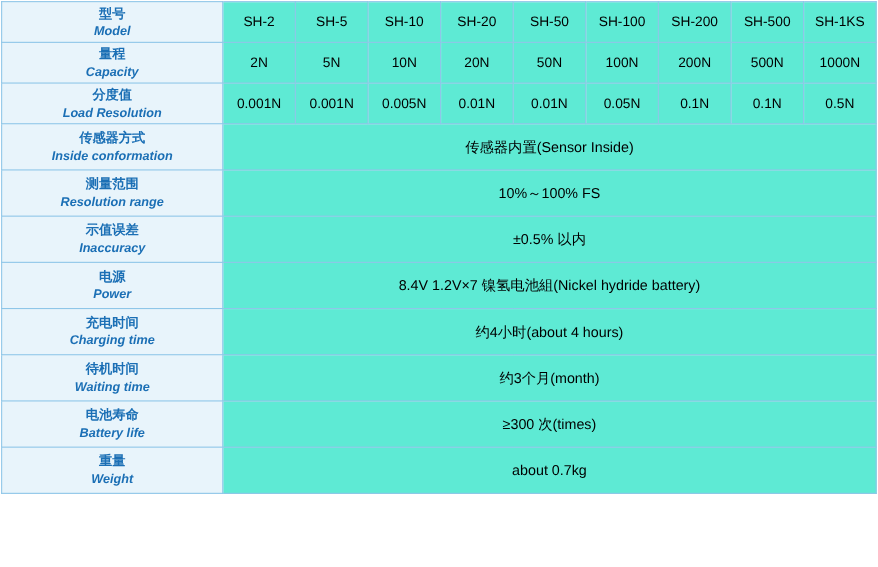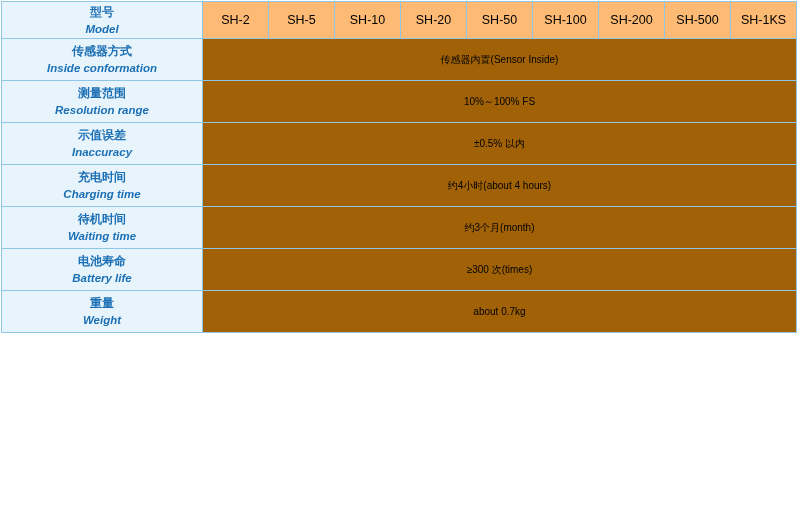--- a/index.html
+++ b/index.html
@@ -42,26 +42,26 @@
   .label-en {
     font-size: 11.5px;
     line-height: 16px;
     display: block;
     white-space: nowrap;
     font-style: italic;
   }
   .val-cell {
     font-size: 12.5px;
     height: 32px;
-    background: #fdba74;
+    background: #5eead4;
   }
   .merged-cell {
-    font-size: 10px;
+    font-size: 13px;
     height: 41px;
-    background: #a16207;
+    background: #5eead4;
   }
   .row-model .val-cell { height: 36px; }
   .row-capacity .val-cell { height: 36px; }
   .row-res .val-cell { height: 36px; }
 </style>
 </head>
 <body>
 
 <table id="spec-table">
   <tbody>
@@ -73,40 +73,77 @@
         <td class="val-cell">SH-2</td>
         <td class="val-cell">SH-5</td>
         <td class="val-cell">SH-10</td>
         <td class="val-cell">SH-20</td>
         <td class="val-cell">SH-50</td>
         <td class="val-cell">SH-100</td>
         <td class="val-cell">SH-200</td>
         <td class="val-cell">SH-500</td>
         <td class="val-cell">SH-1KS</td>
       </tr>
+      <tr class="row-capacity">
+        <td class="label-cell">
+          <span class="label-cn">量程</span>
+          <span class="label-en">Capacity</span>
+        </td>
+        <td class="val-cell">2N</td>
+        <td class="val-cell">5N</td>
+        <td class="val-cell">10N</td>
+        <td class="val-cell">20N</td>
+        <td class="val-cell">50N</td>
+        <td class="val-cell">100N</td>
+        <td class="val-cell">200N</td>
+        <td class="val-cell">500N</td>
+        <td class="val-cell">1000N</td>
+      </tr>
+      <tr class="row-res">
+        <td class="label-cell">
+          <span class="label-cn">分度值</span>
+          <span class="label-en">Load Resolution</span>
+        </td>
+        <td class="val-cell">0.001N</td>
+        <td class="val-cell">0.001N</td>
+        <td class="val-cell">0.005N</td>
+        <td class="val-cell">0.01N</td>
+        <td class="val-cell">0.01N</td>
+        <td class="val-cell">0.05N</td>
+        <td class="val-cell">0.1N</td>
+        <td class="val-cell">0.1N</td>
+        <td class="val-cell">0.5N</td>
+      </tr>
       <tr>
         <td class="label-cell">
           <span class="label-cn">传感器方式</span>
           <span class="label-en">Inside conformation</span>
         </td>
         <td class="merged-cell" colspan="9">传感器内置(Sensor Inside)</td>
       </tr>
       <tr>
         <td class="label-cell">
           <span class="label-cn">测量范围</span>
           <span class="label-en">Resolution range</span>
         </td>
         <td class="merged-cell" colspan="9">10%～100% FS</td>
       </tr>
       <tr>
         <td class="label-cell">
           <span class="label-cn">示值误差</span>
           <span class="label-en">Inaccuracy</span>
         </td>
         <td class="merged-cell" colspan="9">±0.5% 以内</td>
+      </tr>
+      <tr>
+        <td class="label-cell">
+          <span class="label-cn">电源</span>
+          <span class="label-en">Power</span>
+        </td>
+        <td class="merged-cell" colspan="9">8.4V  1.2V×7 镍氢电池組(Nickel hydride battery)</td>
       </tr>
       <tr>
         <td class="label-cell">
           <span class="label-cn">充电时间</span>
           <span class="label-en">Charging time</span>
         </td>
         <td class="merged-cell" colspan="9">约4小时(about 4 hours)</td>
       </tr>
       <tr>
         <td class="label-cell">

